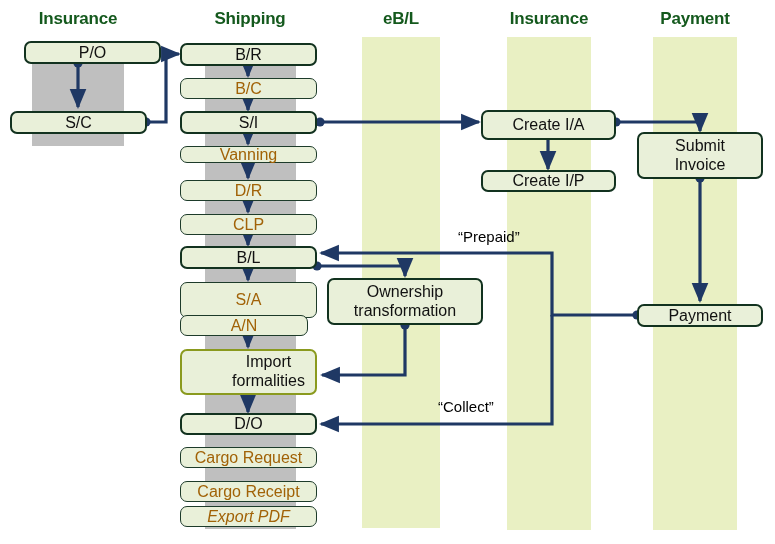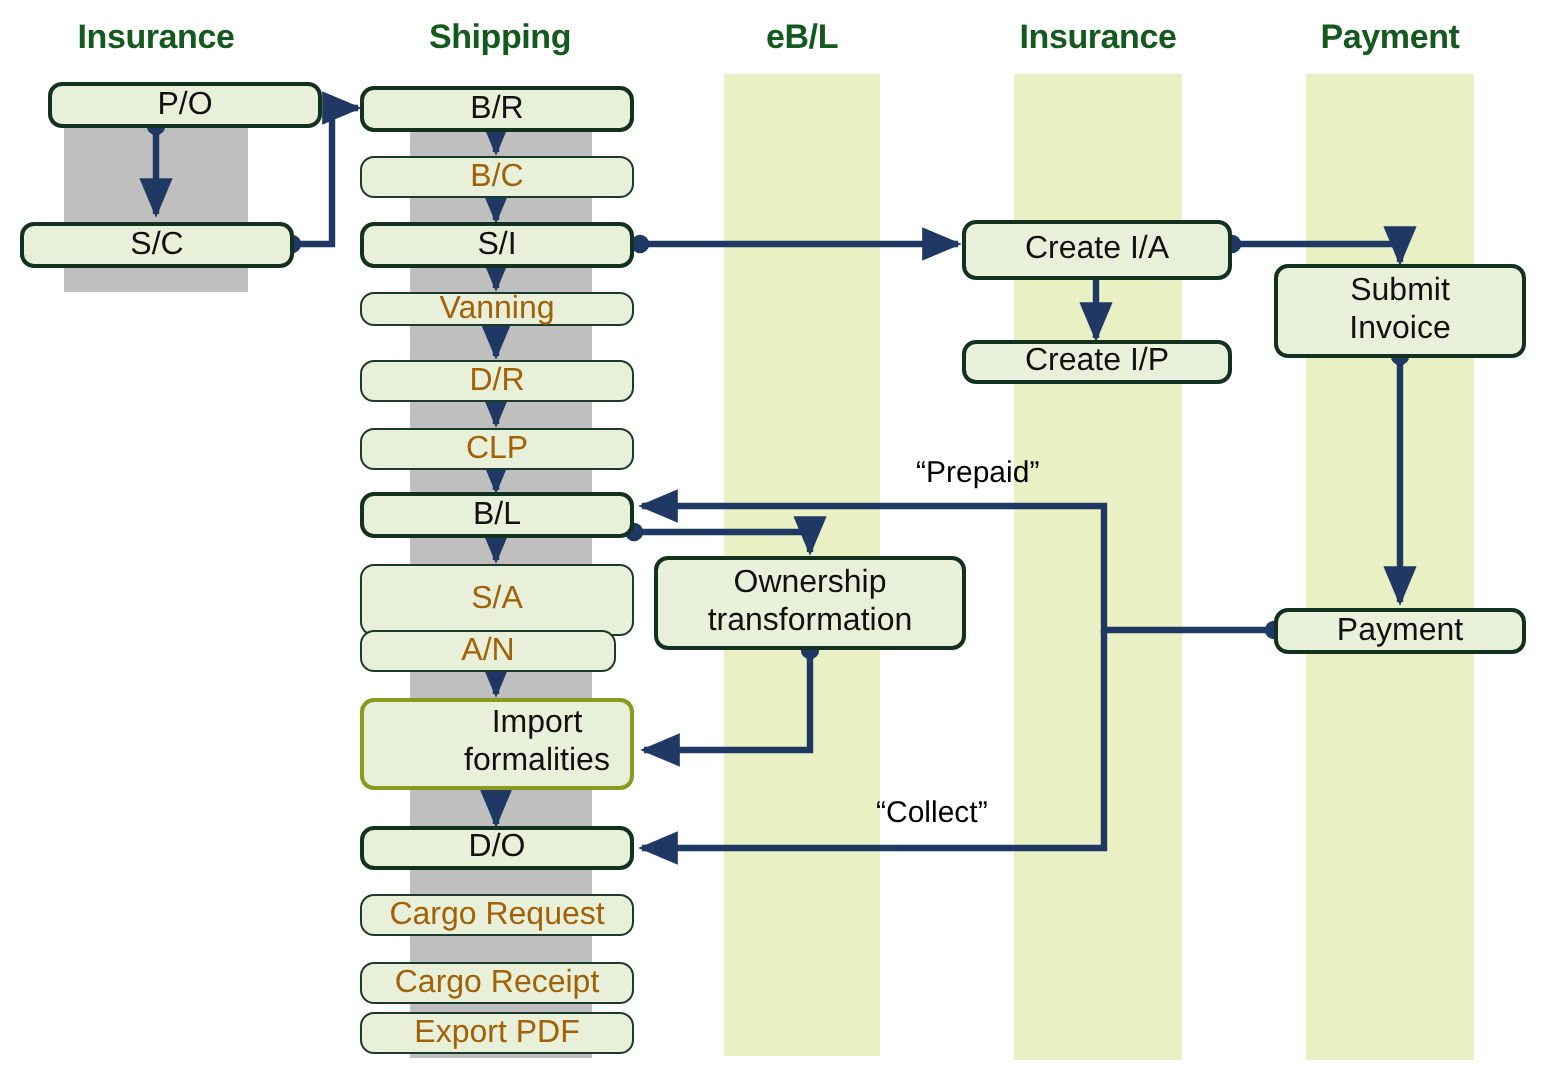--- a/index.html
+++ b/index.html
@@ -102,21 +102,21 @@
   <div class="node dim" style="left:180px;top:180px;width:137px;height:21px;">D/R</div>
   <div class="node dim" style="left:180px;top:214px;width:137px;height:21px;">CLP</div>
   <div class="node" style="left:180px;top:246px;width:137px;height:23px;">B/L</div>
   <div class="node dim" style="left:180px;top:282px;width:137px;height:36px;">S/A</div>
   <div class="node dim" style="left:180px;top:315px;width:128px;height:21px;">A/N</div>
   <div class="node olive two" style="left:180px;top:349px;width:137px;height:46px;white-space:pre-line;padding-left:40px;">Import
 formalities</div>
   <div class="node" style="left:180px;top:413px;width:137px;height:22px;">D/O</div>
   <div class="node dim" style="left:180px;top:447px;width:137px;height:21px;">Cargo Request</div>
   <div class="node dim" style="left:180px;top:481px;width:137px;height:21px;">Cargo Receipt</div>
-  <div class="node dim" style="left:180px;top:506px;width:137px;height:21px;">Export PDF</div>
+  <div class="node dim" style="left:180px;top:506px;width:137px;height:21px;font-style:italic;">Export PDF</div>
 
   <div class="node two" style="left:327px;top:278px;width:156px;height:47px;white-space:pre-line;">Ownership
 transformation</div>
 
   <div class="node" style="left:481px;top:110px;width:135px;height:30px;">Create I/A</div>
   <div class="node" style="left:481px;top:170px;width:135px;height:22px;">Create I/P</div>
 
   <div class="node two" style="left:637px;top:132px;width:126px;height:47px;white-space:pre-line;">Submit
 Invoice</div>
   <div class="node" style="left:637px;top:304px;width:126px;height:23px;">Payment</div>

